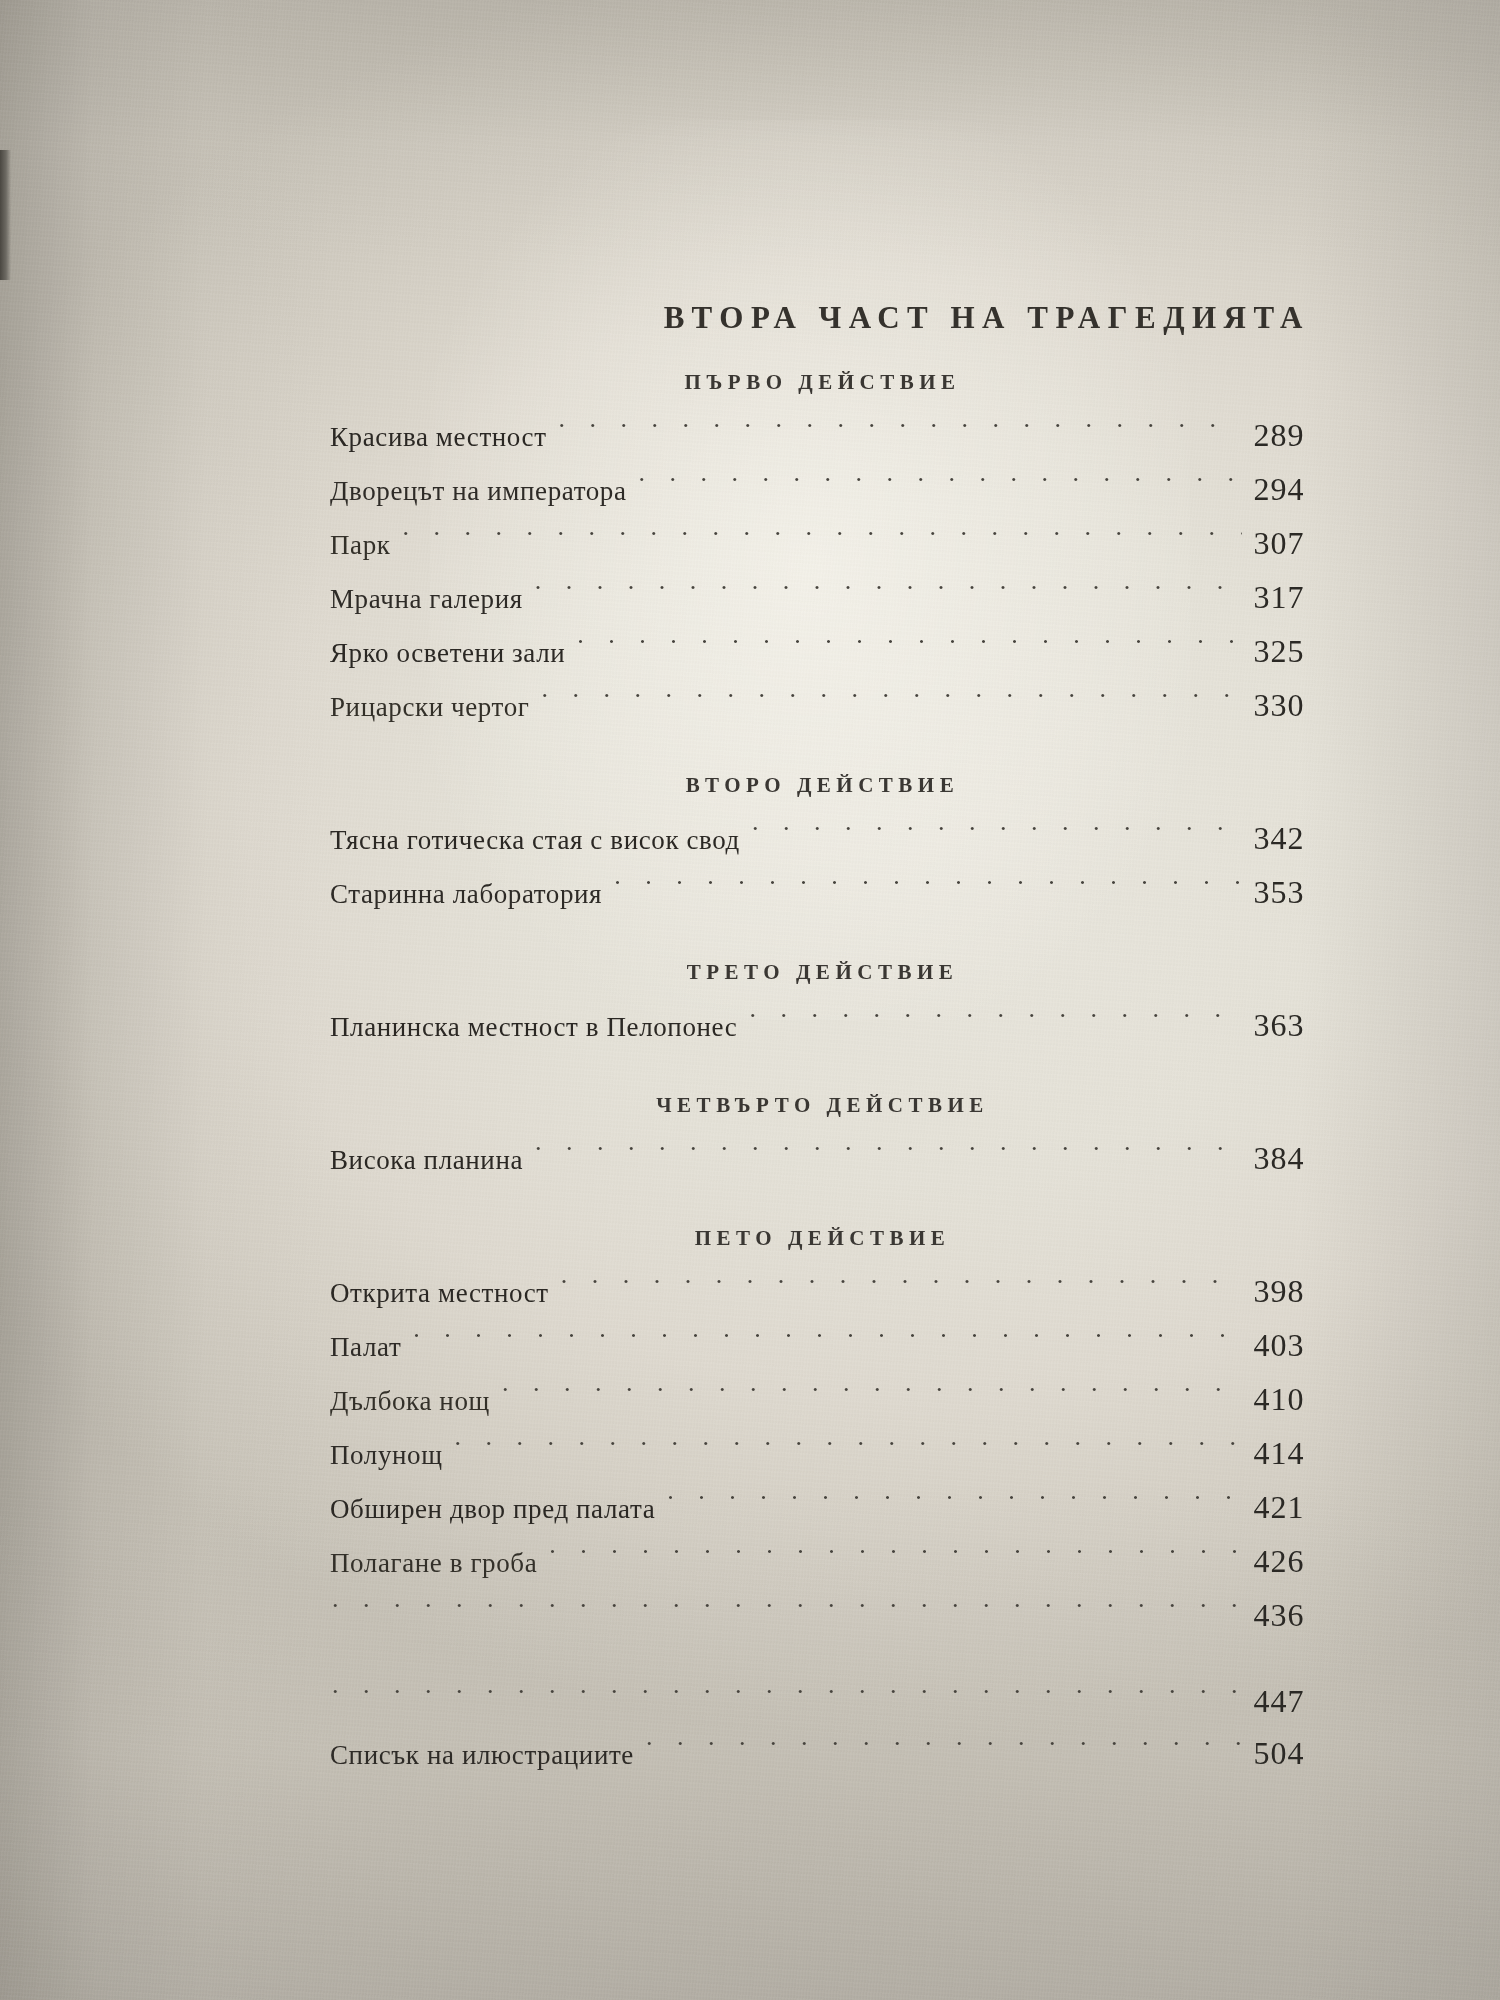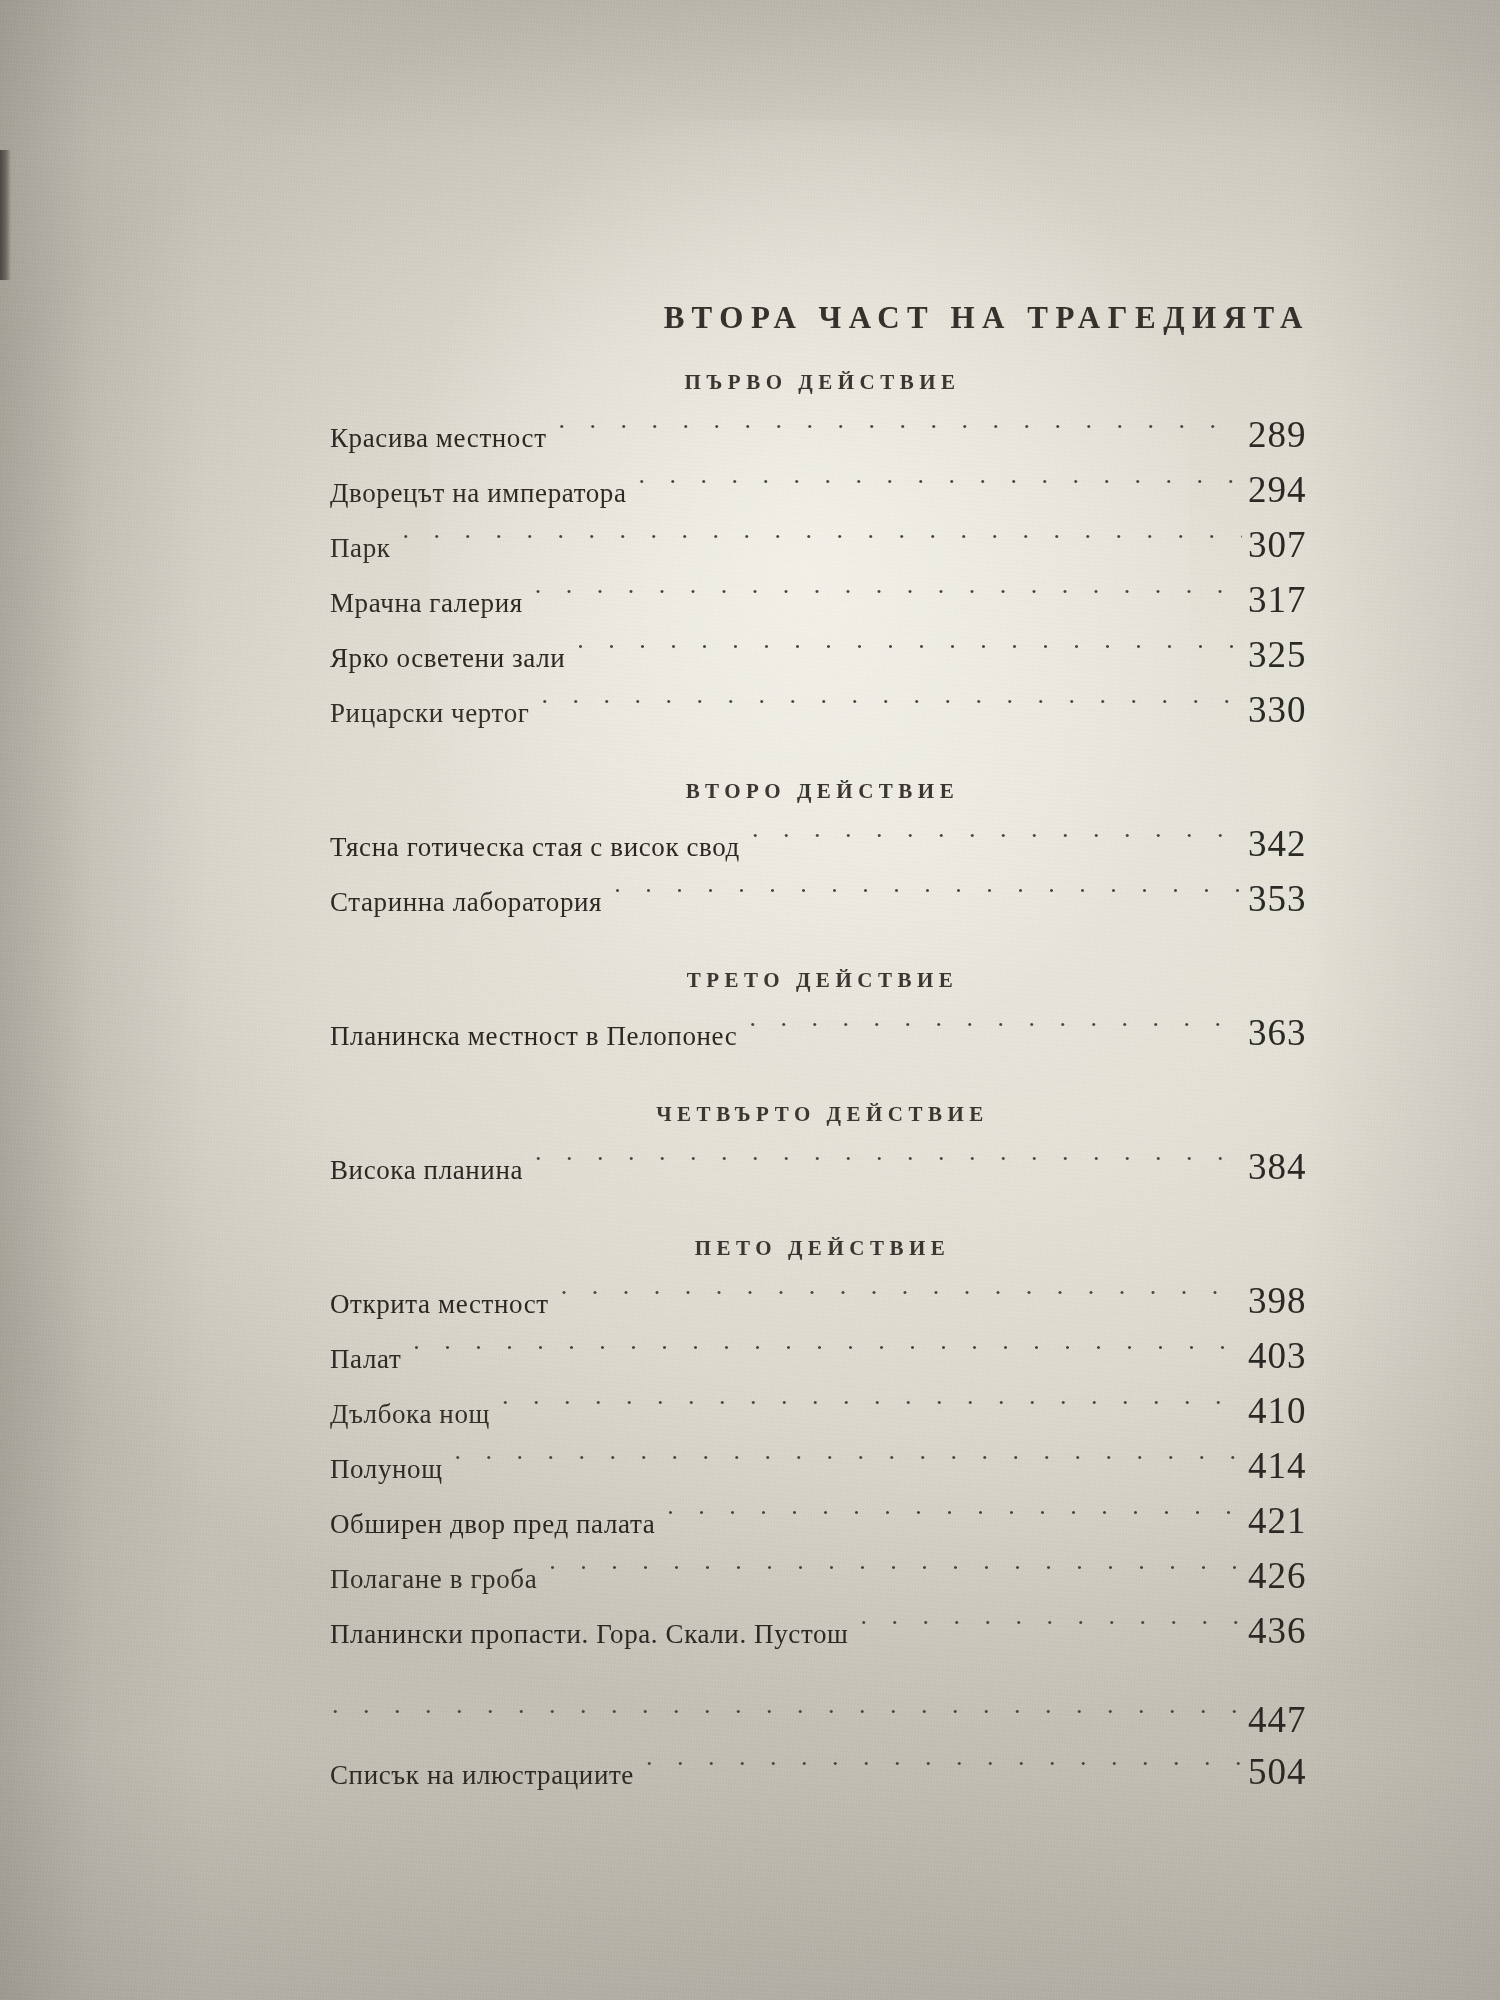--- a/index.html
+++ b/index.html
@@ -157,22 +157,22 @@
     left: 0;
     bottom: 1px;
     letter-spacing: 9px;
     font-size: 26px;
     color: #46433d;
     white-space: nowrap;
   }
   .toc-row .page {
     flex: 0 0 auto;
     width: 62px;
-    text-align: left;
-    font-size: 37px;
+    text-align: center;
+    font-size: 32px;
     letter-spacing: 1px;
     color: #2b2925;
   }
 
   .group-gap { height: 26px; }
   .group-gap.tall { height: 34px; }
 
   
   .toc-row:nth-child(odd) .title { color: #2b2824; }
   .toc-row:nth-child(3n) .title { color: #333029; }
@@ -285,21 +285,20 @@
         <span class="title">Обширен двор пред палата</span>
         <span class="leaders"></span>
         <span class="page">421</span>
       </li>
       <li class="toc-row">
         <span class="title">Полагане в гроба</span>
         <span class="leaders"></span>
         <span class="page">426</span>
       </li>
       <li class="toc-row">
-        <span class="title">Планински пропасти. Гора. Скали. Пустош</span>
         <span class="leaders"></span>
         <span class="page">436</span>
       </li>
     </ul>
 
     <div class="group-gap tall"></div>
 
     <ul class="toc-list">
       <li class="toc-row">
         <span class="leaders"></span>

